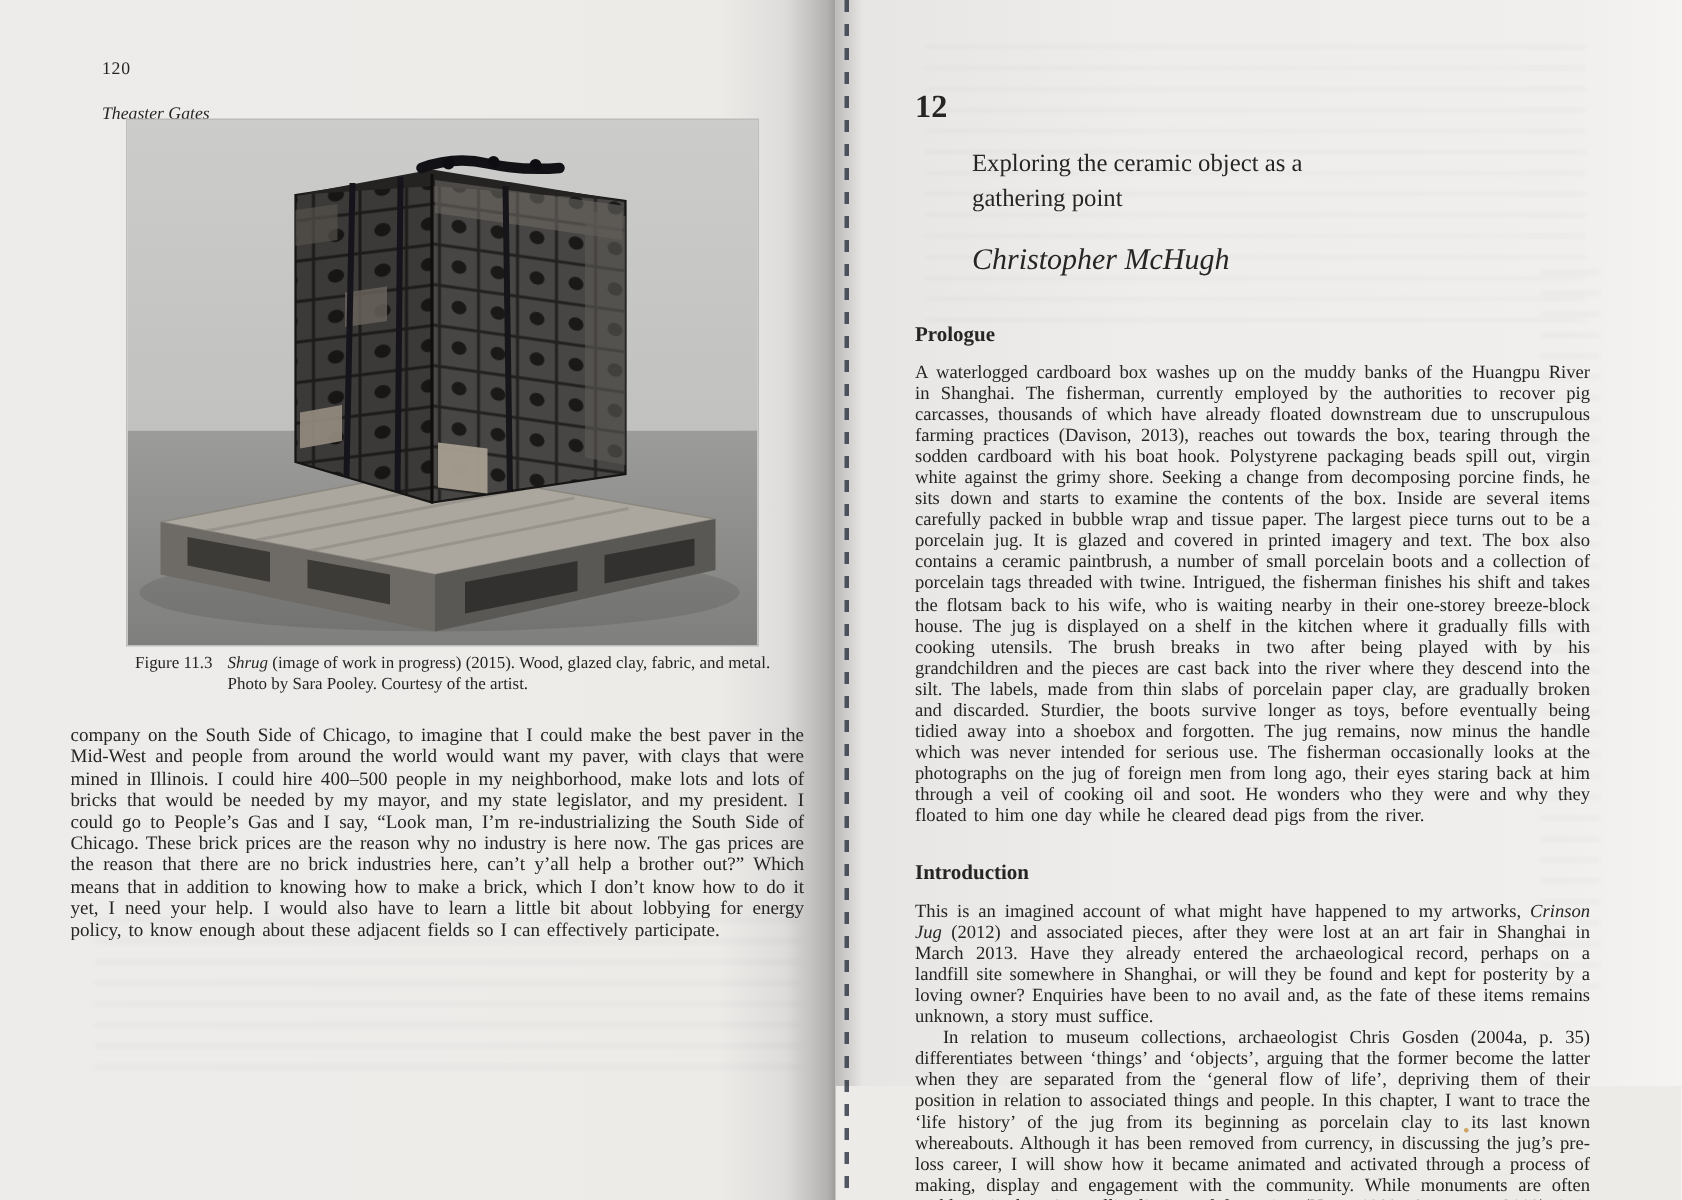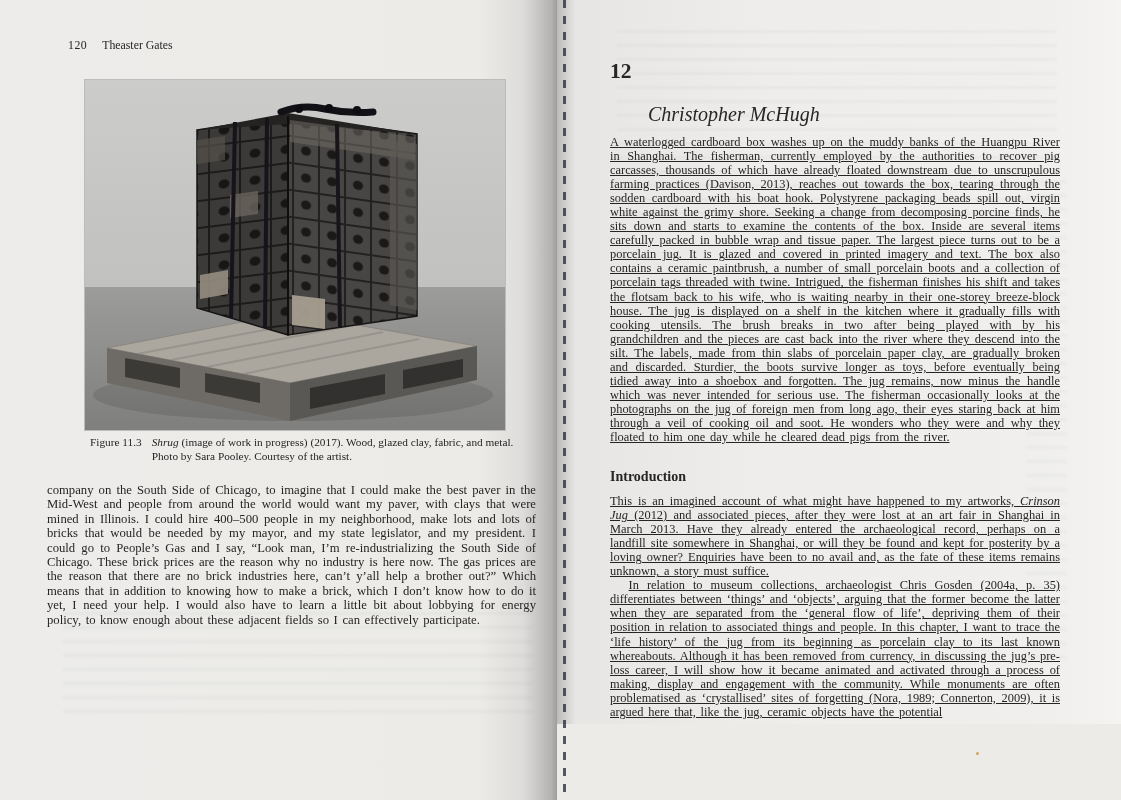--- a/index.html
+++ b/index.html
@@ -20,23 +20,23 @@
     background:linear-gradient(90deg,#bcbbb9 0%,#e7e6e4 3%,#eeedeb 35%,#f0efed 80%,#f4f3f1 92%,#fbfbf9 98%,#ffffff 100%);
     padding-left:44px;
   }
   .stitch{
     position:absolute;left:563px;top:0;width:3px;height:800px;
     background:repeating-linear-gradient(180deg,#2b3140 0 8px,transparent 8px 16px);
     opacity:.8;
   }
 
   
-  .runhead{position:absolute;left:68px;top:38px;font-size:11.8px;display:flex;gap:15px;align-items:flex-start;}
+  .runhead{position:absolute;left:68px;top:38px;font-size:11.8px;display:flex;gap:15px;align-items:flex-start;flex-direction:column;}
   .runhead .num{letter-spacing:.5px;}
-  .runhead .head{}
+  .runhead .head{font-style:italic;}
 
   .photo{position:absolute;left:85px;top:80px;width:420px;height:350px;outline:1px solid #bcbcba;}
   .photo svg{display:block;}
 
   .caption{position:absolute;left:90px;top:436px;width:438px;font-size:11.3px;line-height:13.5px;display:flex;}
   .caption .cap-label{flex:0 0 44px;margin-right:10px;white-space:nowrap;}
   .caption .cap-text{width:372px;}
   .caption .cap-text .it{font-style:italic;}
 
   .left-body{
@@ -50,21 +50,21 @@
   .right-content{position:absolute;left:53px;top:58px;width:450px;}
   .chapter-title{display:flex;margin:0;font-size:21.5px;line-height:26px;font-weight:bold;}
   .chapter-title .chap-num{flex:0 0 38px;}
   .chapter-title .chap-text{width:396px;}
   .chapter-title .it{font-style:italic;}
   .subtitle{margin:13px 0 0 38px;font-size:16.5px;line-height:23px;max-width:274px;}
   .author{margin:19px 0 0 38px;font-size:20px;font-style:italic;}
   .sec-heading{margin:0;font-size:14px;font-weight:bold;}
   .sec-prologue .sec-heading{margin-top:31px;}
   .sec-paras{margin-top:9px;font-size:12.4px;line-height:14.05px;text-align:justify;word-spacing:1.6px;}
-  .sec-paras p{margin:0;text-decoration:underline;}
+  .sec-paras p{margin:0;}
   .sec-paras p + p{text-indent:1.5em;}
   .sec-paras .it{font-style:italic;}
   .sec-introduction .sec-heading{margin-top:25px;}
 
   
   .ghost{
     position:absolute;
     background:repeating-linear-gradient(180deg,rgba(95,105,125,.10) 0 3px,transparent 3px 14px);
     filter:blur(1.3px);pointer-events:none;
   }
@@ -133,41 +133,43 @@
         <path d="M196,32 q22,-8 44,-3 q24,5 48,3" stroke="#121116" stroke-width="7" fill="none" stroke-linecap="round"></path>
         <circle cx="214" cy="29" r="4" fill="#0e0d12"></circle>
         <circle cx="244" cy="28" r="4" fill="#0e0d12"></circle>
         <circle cx="272" cy="30" r="4" fill="#0e0d12"></circle>
         <line x1="203" y1="36" x2="203" y2="255" stroke="#0f0e0d" stroke-width="2"></line>
       </svg>
     </div>
 
     <div class="caption">
       <span class="cap-label">Figure 11.3</span>
-      <span class="cap-text"><span class="it">Shrug</span><span> (image of work in progress) (2017). Wood, glazed clay, fabric, and metal. Photo by Sara Pooley. Courtesy of the artist.</span></span>
+      <span class="cap-text"><span class="it">Shrug</span><span> (image of work in progress) (2015). Wood, glazed clay, fabric, and metal. Photo by Sara Pooley. Courtesy of the artist.</span></span>
     </div>
 
     <div class="left-body">
         <p><span>company on the South Side of Chicago, to imagine that I could make the best paver in the Mid-West and people from around the world would want my paver, with clays that were mined in Illinois. I could hire 400–500 people in my neighborhood, make lots and lots of bricks that would be needed by my mayor, and my state legislator, and my president. I could go to People’s Gas and I say, “Look man, I’m re-industrializing the South Side of Chicago. These brick prices are the reason why no industry is here now. The gas prices are the reason that there are no brick industries here, can’t y’all help a brother out?” Which means that in addition to knowing how to make a brick, which I don’t know how to do it yet, I need your help. I would also have to learn a little bit about lobbying for energy policy, to know enough about these adjacent fields so I can effectively participate.</span></p>
       </div>
 
     <div class="ghost" style="left:63px;top:612px;width:470px;height:110px;opacity:.5;"></div>
   </div>
 
   <div class="page-right">
     <div class="right-content">
 
       <h1 class="chapter-title">
         <span class="chap-num">12</span>
       </h1>
 
+      <div class="subtitle">Exploring the ceramic object as a gathering point</div>
 
       <div class="author">Christopher McHugh</div>
 
       <div class="sec-prologue">
+        <h2 class="sec-heading">Prologue</h2>
         <div class="sec-paras">
             <p><span>A waterlogged cardboard box washes up on the muddy banks of the Huangpu River in Shanghai. The fisherman, currently employed by the authorities to recover pig carcasses, thousands of which have already floated downstream due to unscrupulous farming practices (Davison, 2013), reaches out towards the box, tearing through the sodden cardboard with his boat hook. Polystyrene packaging beads spill out, virgin white against the grimy shore. Seeking a change from decomposing porcine finds, he sits down and starts to examine the contents of the box. Inside are several items carefully packed in bubble wrap and tissue paper. The largest piece turns out to be a porcelain jug. It is glazed and covered in printed imagery and text. The box also contains a ceramic paintbrush, a number of small porcelain boots and a collection of porcelain tags threaded with twine. Intrigued, the fisherman finishes his shift and takes the flotsam back to his wife, who is waiting nearby in their one-storey breeze-block house. The jug is displayed on a shelf in the kitchen where it gradually fills with cooking utensils. The brush breaks in two after being played with by his grandchildren and the pieces are cast back into the river where they descend into the silt. The labels, made from thin slabs of porcelain paper clay, are gradually broken and discarded. Sturdier, the boots survive longer as toys, before eventually being tidied away into a shoebox and forgotten. The jug remains, now minus the handle which was never intended for serious use. The fisherman occasionally looks at the photographs on the jug of foreign men from long ago, their eyes staring back at him through a veil of cooking oil and soot. He wonders who they were and why they floated to him one day while he cleared dead pigs from the river.</span></p>
           </div>
       </div>
 
       <div class="sec-introduction">
         <h2 class="sec-heading">Introduction</h2>
         <div class="sec-paras">
             <p><span>This is an imagined account of what might have happened to my artworks, </span><span class="it">Crinson Jug</span><span> (2012) and associated pieces, after they were lost at an art fair in Shanghai in March 2013. Have they already entered the archaeological record, perhaps on a landfill site somewhere in Shanghai, or will they be found and kept for posterity by a loving owner? Enquiries have been to no avail and, as the fate of these items remains unknown, a story must suffice.</span></p>
             <p><span>In relation to museum collections, archaeologist Chris Gosden (2004a, p. 35) differentiates between ‘things’ and ‘objects’, arguing that the former become the latter when they are separated from the ‘general flow of life’, depriving them of their position in relation to associated things and people. In this chapter, I want to trace the ‘life history’ of the jug from its beginning as porcelain clay to its last known whereabouts. Although it has been removed from currency, in discussing the jug’s pre-loss career, I will show how it became animated and activated through a process of making, display and engagement with the community. While monuments are often problematised as ‘crystallised’ sites of forgetting (Nora, 1989; Connerton, 2009), it is argued here that, like the jug, ceramic objects have the potential</span></p>

